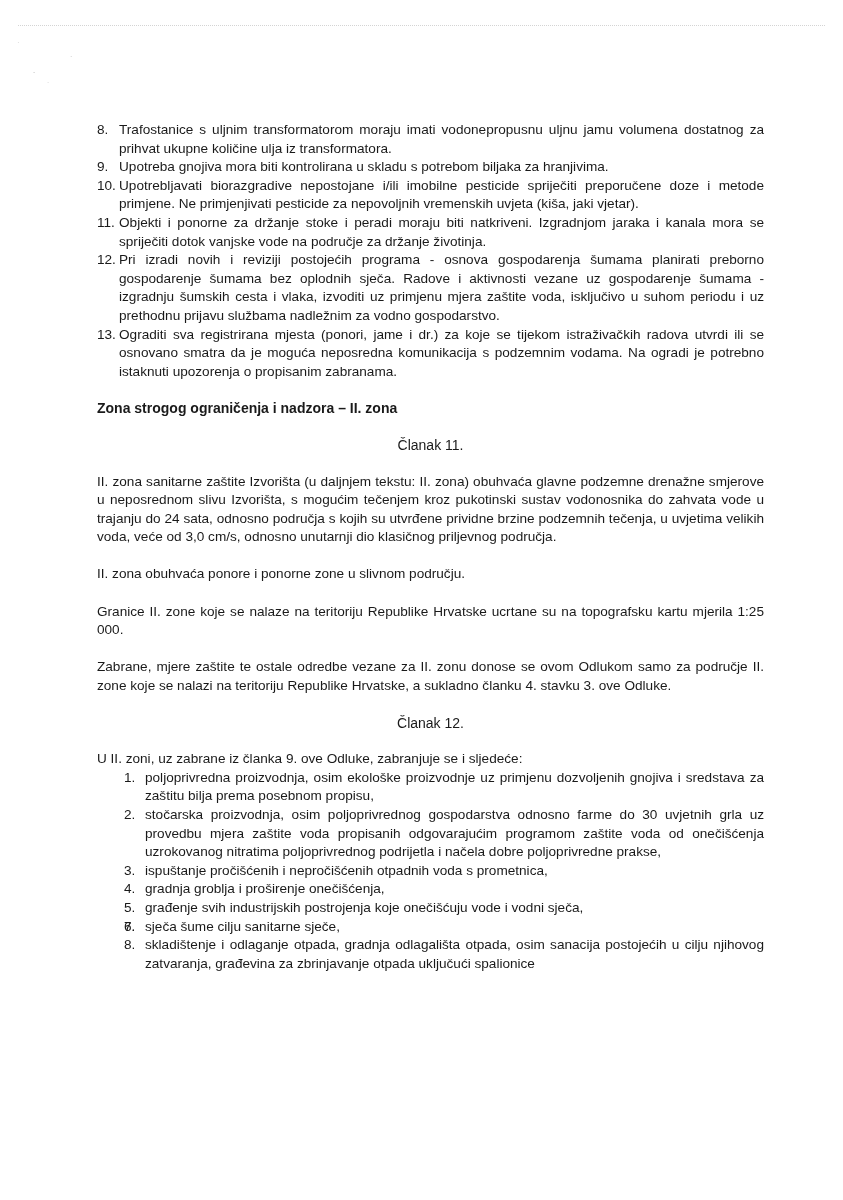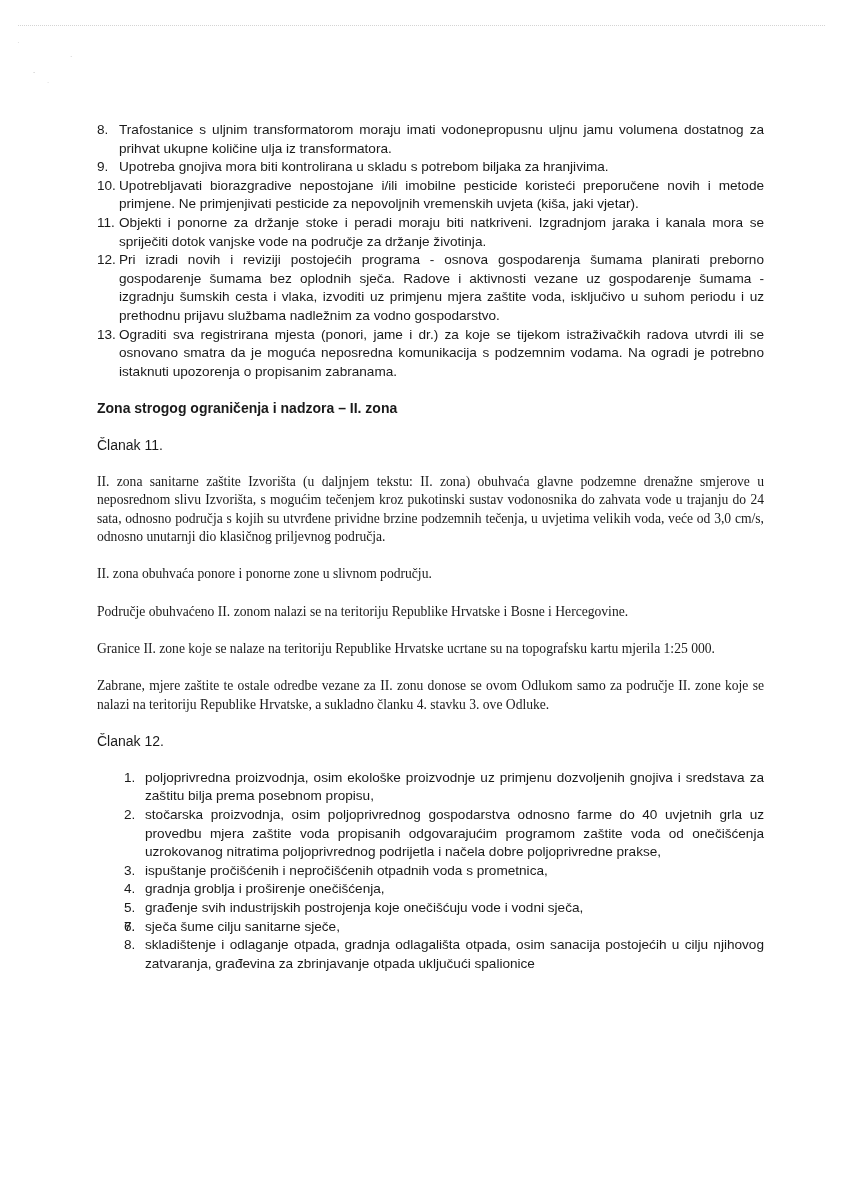--- a/index.html
+++ b/index.html
@@ -52,29 +52,28 @@
       left: 0;
       top: 0;
     }
     .heading {
       font-weight: bold;
       margin-top: 18px;
       margin-bottom: 15px;
       font-size: 14px;
     }
     .article-title {
-      text-align: left;
+      text-align: center;
       margin-top: 18px;
       margin-bottom: 18px;
       font-size: 14px;
     }
     p.para {
       margin: 0 0 18.6px 0;
       text-align: justify;
-      font-family: Liberation Serif, serif;
     }
     p.intro {
       margin: 0;
     }
     ol.sub {
       list-style: none;
       margin: 0;
       padding: 0 0 0 27px;
     }
     ol.sub li {
@@ -95,42 +94,42 @@
 <span class="scan-mark" style="left:17px;top:36px;">ˏ</span>
 <span class="scan-mark" style="left:70px;top:53px;">·</span>
 <span class="scan-mark" style="left:33px;top:68px;">-</span>
 <span class="scan-mark" style="left:47px;top:76px;">ˎ</span>
 
 <div class="page">
 
   <ol class="items">
     <li><span class="num">8.</span><span>Trafostanice s uljnim transformatorom moraju imati vodonepropusnu uljnu jamu volumena dostatnog za prihvat ukupne količine ulja iz transformatora.</span></li>
     <li><span class="num">9.</span><span>Upotreba gnojiva mora biti kontrolirana u skladu s potrebom biljaka za hranjivima.</span></li>
-    <li><span class="num">10.</span><span>Upotrebljavati biorazgradive nepostojane i/ili imobilne pesticide koristeći preporučene novih i metode primjene. Ne primjenjivati pesticide za nepovoljnih vremenskih uvjeta (kiša, jaki vjetar).</span></li>
+    <li><span class="num">10.</span><span>Upotrebljavati biorazgradive nepostojane i/ili imobilne pesticide spriječiti preporučene doze i metode primjene. Ne primjenjivati pesticide za nepovoljnih vremenskih uvjeta (kiša, jaki vjetar).</span></li>
     <li><span class="num">11.</span><span>Objekti i ponorne za držanje stoke i peradi moraju biti natkriveni. Izgradnjom jaraka i kanala mora se spriječiti dotok vanjske vode na područje za držanje životinja.</span></li>
     <li><span class="num">12.</span><span>Pri izradi novih i reviziji postojećih programa - osnova gospodarenja šumama planirati preborno gospodarenje šumama bez oplodnih sječa. Radove i aktivnosti vezane uz gospodarenje šumama - izgradnju šumskih cesta i vlaka, izvoditi uz primjenu mjera zaštite voda, isključivo u suhom periodu i uz prethodnu prijavu službama nadležnim za vodno gospodarstvo.</span></li>
     <li><span class="num">13.</span><span>Ograditi sva registrirana mjesta (ponori, jame i dr.) za koje se tijekom istraživačkih radova utvrdi ili se osnovano smatra da je moguća neposredna komunikacija s podzemnim vodama. Na ogradi je potrebno istaknuti upozorenja o propisanim zabranama.</span></li>
   </ol>
 
   <div class="heading">Zona strogog ograničenja i nadzora – II. zona</div>
 
   <div class="article-title">Članak 11.</div>
 
   <p class="para">II. zona sanitarne zaštite Izvorišta (u daljnjem tekstu: II. zona) obuhvaća glavne podzemne drenažne smjerove u neposrednom slivu Izvorišta, s mogućim tečenjem kroz pukotinski sustav vodonosnika do zahvata vode u trajanju do 24 sata, odnosno područja s kojih su utvrđene prividne brzine podzemnih tečenja, u uvjetima velikih voda, veće od 3,0 cm/s, odnosno unutarnji dio klasičnog priljevnog  područja.</p>
   <p class="para">II. zona obuhvaća ponore i ponorne zone u slivnom području.</p>
-  <p class="para">Područje obuhvaćeno II. zonom nalazi se na teritoriju Republike Hrvatske i Bosne i Hercegovine.</p>
   <p class="para">Granice II. zone koje se nalaze na teritoriju Republike Hrvatske ucrtane su na topografsku kartu mjerila 1:25 000.</p>
   <p class="para" style="margin-bottom:0;">Zabrane, mjere zaštite te ostale odredbe vezane za II. zonu donose se ovom Odlukom samo za područje II. zone koje se nalazi na teritoriju Republike Hrvatske, a sukladno članku 4. stavku 3. ove Odluke.</p>
 
   <div class="article-title">Članak 12.</div>
 
+  <p class="intro">U II. zoni, uz zabrane iz članka 9. ove Odluke, zabranjuje se i sljedeće:</p>
 
   <ol class="sub">
     <li><span class="num">1.</span><span>poljoprivredna proizvodnja, osim ekološke proizvodnje uz primjenu dozvoljenih gnojiva i sredstava za zaštitu bilja prema posebnom propisu,</span></li>
-    <li><span class="num">2.</span><span>stočarska proizvodnja, osim poljoprivrednog gospodarstva odnosno farme do 40 uvjetnih grla uz provedbu mjera zaštite voda propisanih odgovarajućim programom zaštite voda od onečišćenja uzrokovanog nitratima poljoprivrednog podrijetla i načela dobre poljoprivredne prakse,</span></li>
+    <li><span class="num">2.</span><span>stočarska proizvodnja, osim poljoprivrednog gospodarstva odnosno farme do 30 uvjetnih grla uz provedbu mjera zaštite voda propisanih odgovarajućim programom zaštite voda od onečišćenja uzrokovanog nitratima poljoprivrednog podrijetla i načela dobre poljoprivredne prakse,</span></li>
     <li><span class="num">3.</span><span>ispuštanje pročišćenih i nepročišćenih otpadnih voda s prometnica,</span></li>
     <li><span class="num">4.</span><span>gradnja groblja i proširenje onečišćenja,</span></li>
     <li><span class="num">5.</span><span>građenje svih industrijskih postrojenja koje onečišćuju vode i vodni sječa,</span></li>
     <li><span class="num">6.</span></li>
     <li><span class="num">7.</span><span>sječa šume cilju sanitarne sječe,</span></li>
     <li><span class="num">8.</span><span>skladištenje i odlaganje otpada, gradnja odlagališta otpada, osim sanacija postojećih u cilju njihovog zatvaranja, građevina za zbrinjavanje otpada uključući spalionice</span></li>
   </ol>
 
 </div>
 

